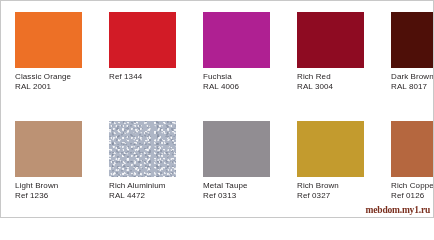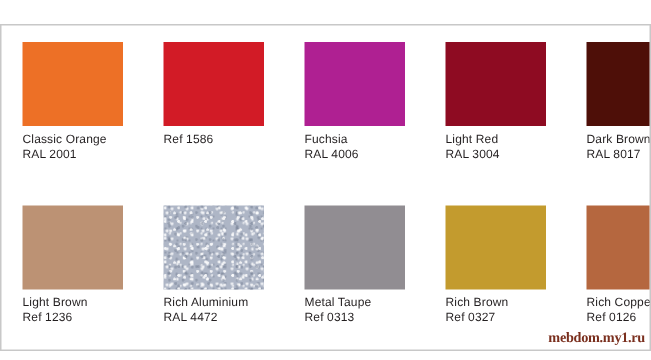--- a/index.html
+++ b/index.html
@@ -12,21 +12,20 @@
   }
 
   #palette-page {
     position: relative;
     width: 434px;
     height: 218px;
     background: #ffffff;
     box-sizing: border-box;
     border: 1px solid #c8c8c8;
     overflow: hidden;
-    margin-top: 16px;
   }
 
   .swatch-grid {
     position: absolute;
     left: 0;
     top: 0;
     width: 434px;
     height: 218px;
     display: grid;
     grid-template-columns: repeat(5, 1fr);
@@ -114,36 +113,36 @@
       <div class="swatch-chip" style="background-color:#ed7026;"></div>
       <div class="swatch-caption">
         <span class="swatch-name">Classic Orange</span>
         <span class="swatch-code">RAL 2001</span>
       </div>
     </div>
 
     <div class="swatch-cell">
       <div class="swatch-chip" style="background-color:#d21b26;"></div>
       <div class="swatch-caption">
-        <span class="swatch-code">Ref 1586</span>
+        <span class="swatch-code">Ref 1344</span>
       </div>
     </div>
 
     <div class="swatch-cell">
       <div class="swatch-chip" style="background-color:#af2092;"></div>
       <div class="swatch-caption">
         <span class="swatch-name">Fuchsia</span>
         <span class="swatch-code">RAL 4006</span>
       </div>
     </div>
 
     <div class="swatch-cell">
       <div class="swatch-chip" style="background-color:#8e0b22;"></div>
       <div class="swatch-caption">
-        <span class="swatch-name">Light Red</span>
+        <span class="swatch-name">Rich Red</span>
         <span class="swatch-code">RAL 3004</span>
       </div>
     </div>
 
     <div class="swatch-cell">
       <div class="swatch-chip" style="background-color:#4e0f08;"></div>
       <div class="swatch-caption">
         <span class="swatch-name">Dark Brown</span>
         <span class="swatch-code">RAL 8017</span>
       </div>

